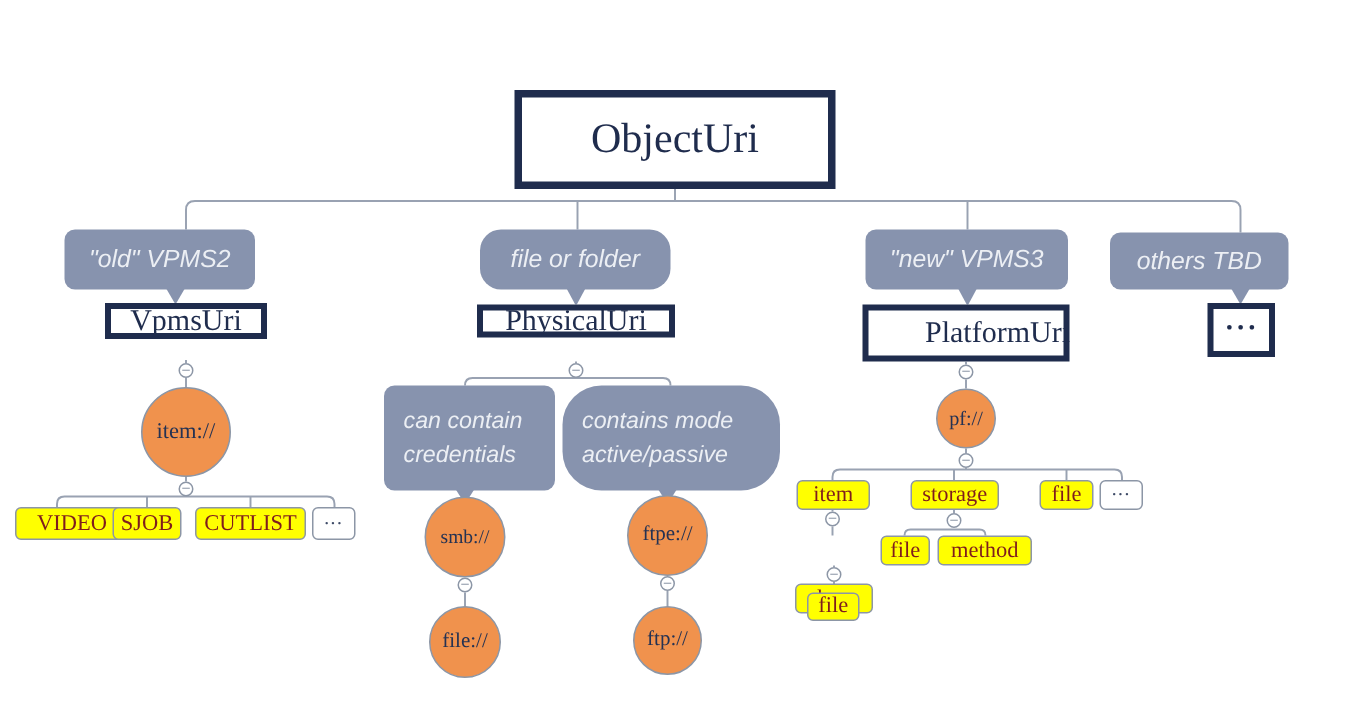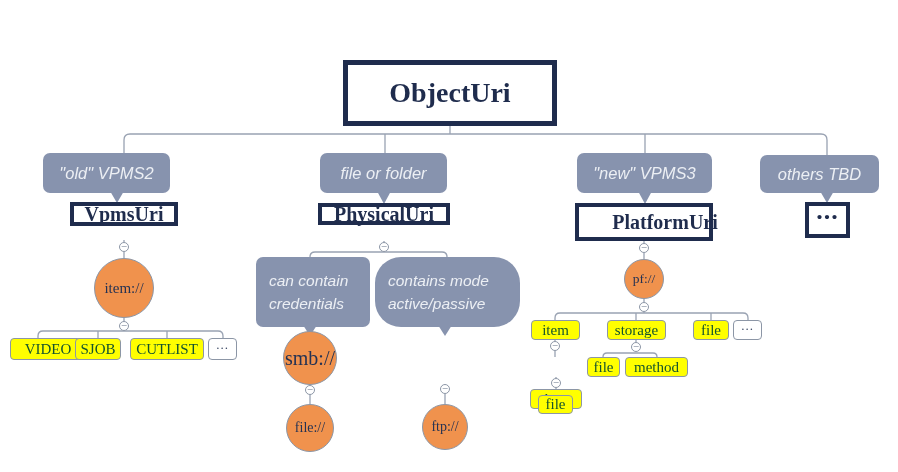--- a/index.html
+++ b/index.html
@@ -14,34 +14,34 @@
     font-family:"Liberation Sans",sans-serif; font-style:italic; font-size:16.5px;
     display:flex; align-items:center; justify-content:center; z-index:1; box-sizing:border-box;
   }
   .callout.note {
     flex-direction:column; align-items:flex-start; justify-content:center;
     padding-left:13px; font-size:15.5px; line-height:1.5;
   }
 
   .nodebox {
     position:absolute; background:#ffffff; border:4px solid #1F2C4D; box-sizing:border-box;
-    color:#1F2C4D; font-family:"Liberation Serif",serif; font-weight:bold;
+    color:#1F2C4D; font-family:"Liberation Serif",serif; font-weight:normal;
     display:flex; align-items:center; justify-content:center; z-index:1;
   }
   .dots-big { font-size:26px; letter-spacing:1px; transform:translateY(-30%); }
 
   .circle {
     position:absolute; background:#F0924D; border:1.5px solid #8C96A6; border-radius:50%;
     box-sizing:border-box; color:#243253; font-family:"Liberation Serif",serif;
     display:flex; align-items:center; justify-content:center; z-index:1;
   }
 
   .ybox {
     position:absolute; background:#FFFF00; border:1.5px solid #8C96A6; border-radius:4px;
-    box-sizing:border-box; color:#14532d; font-family:"Liberation Serif",serif; font-size:15px;
+    box-sizing:border-box; color:#7f1d1d; font-family:"Liberation Serif",serif; font-size:15px;
     display:flex; align-items:center; justify-content:center; z-index:1;
   }
   .ybox.white { background:#ffffff; color:#3D4A66; }
   .dots-small { font-size:13px; letter-spacing:1px; transform:translateY(-25%); }
 
   .collapse {
     position:absolute; width:10px; height:10px; background:#ffffff;
     border:1px solid #8C96A6; border-radius:50%; box-sizing:border-box;
     color:#8C96A6; font-family:"DejaVu Sans",sans-serif; font-size:8px; line-height:1;
     display:flex; align-items:center; justify-content:center; overflow:hidden; z-index:2;
@@ -92,43 +92,44 @@
       <polygon points="638,191 652,191 645,204"></polygon>
       <polygon points="820,191 834,191 827,203"></polygon>
       <polygon points="303,325 317,325 310,336"></polygon>
       <polygon points="438,325 452,325 445,336"></polygon>
     </g>
   </svg>
 
   <div class="nodebox" style="left:343px; top:60px; width:214px; height:66px; border-width:5px; font-size:28px;">ObjectUri</div>
 
   <div class="callout" style="left:43px; top:153px; width:127px; height:40px;">"old" VPMS2</div>
-  <div class="callout" style="left:320px; top:153px; width:127px; height:40px;">file or folder</div>
+  <div class="callout" style="left:320px; top:153px; width:127px; height:40px;border-radius:14px;">file or folder</div>
   <div class="callout" style="left:577px; top:153px; width:135px; height:40px;">"new" VPMS3</div>
-  <div class="callout" style="left:760px; top:155px; width:119px; height:38px;">others TBD</div>
+  <div class="callout" style="left:740px; top:155px; width:119px; height:38px;">others TBD</div>
 
   <div class="nodebox" style="left:70px; top:202px; width:108px; height:24px; font-size:20px;">VpmsUri</div>
   <div class="nodebox" style="left:318px; top:203px; width:132px; height:22px; font-size:20px;">PhysicalUri</div>
   <div class="nodebox" style="left:575px; top:203px; width:138px; height:38px; font-size:20px;padding-left:42px;">PlatformUri</div>
   <div class="nodebox" style="left:805px; top:202px; width:45px; height:36px;">
     <span class="dots-big">...</span>
   </div>
 
   <div class="callout note" style="left:256px; top:257px; width:114px; height:70px;">
     <span>can contain</span>
     <span>credentials</span>
   </div>
   <div class="callout note" style="left:375px; top:257px; width:145px; height:70px;border-radius:26px;">
     <span>contains mode</span>
     <span>active/passive</span>
   </div>
 
   <div class="circle" style="left:94px; top:258px; width:60px; height:60px; font-size:15px;">item://</div>
-  <div class="circle" style="left:283px; top:331px; width:54px; height:54px; font-size:20px;">smb://</div>
+  <div class="circle" style="left:283px; top:331px; width:54px; height:54px; font-size:13px;">smb://</div>
   <div class="circle" style="left:286px; top:404px; width:48px; height:48px; font-size:14px;">file://</div>
+  <div class="circle" style="left:418px; top:330px; width:54px; height:54px; font-size:14px;">ftpe://</div>
   <div class="circle" style="left:422px; top:404px; width:46px; height:46px; font-size:14px;">ftp://</div>
   <div class="circle" style="left:624px; top:259px; width:40px; height:40px; font-size:13.5px;">pf://</div>
 
   <div class="ybox" style="left:10px; top:338px; width:76px; height:22px;">VIDEO</div>
   <div class="ybox" style="left:75px; top:338px; width:46px; height:22px;">SJOB</div>
   <div class="ybox" style="left:130px; top:338px; width:74px; height:22px;">CUTLIST</div>
   <div class="ybox white" style="left:208px; top:338px; width:29px; height:22px;">
     <span class="dots-small">...</span>
   </div>
 

